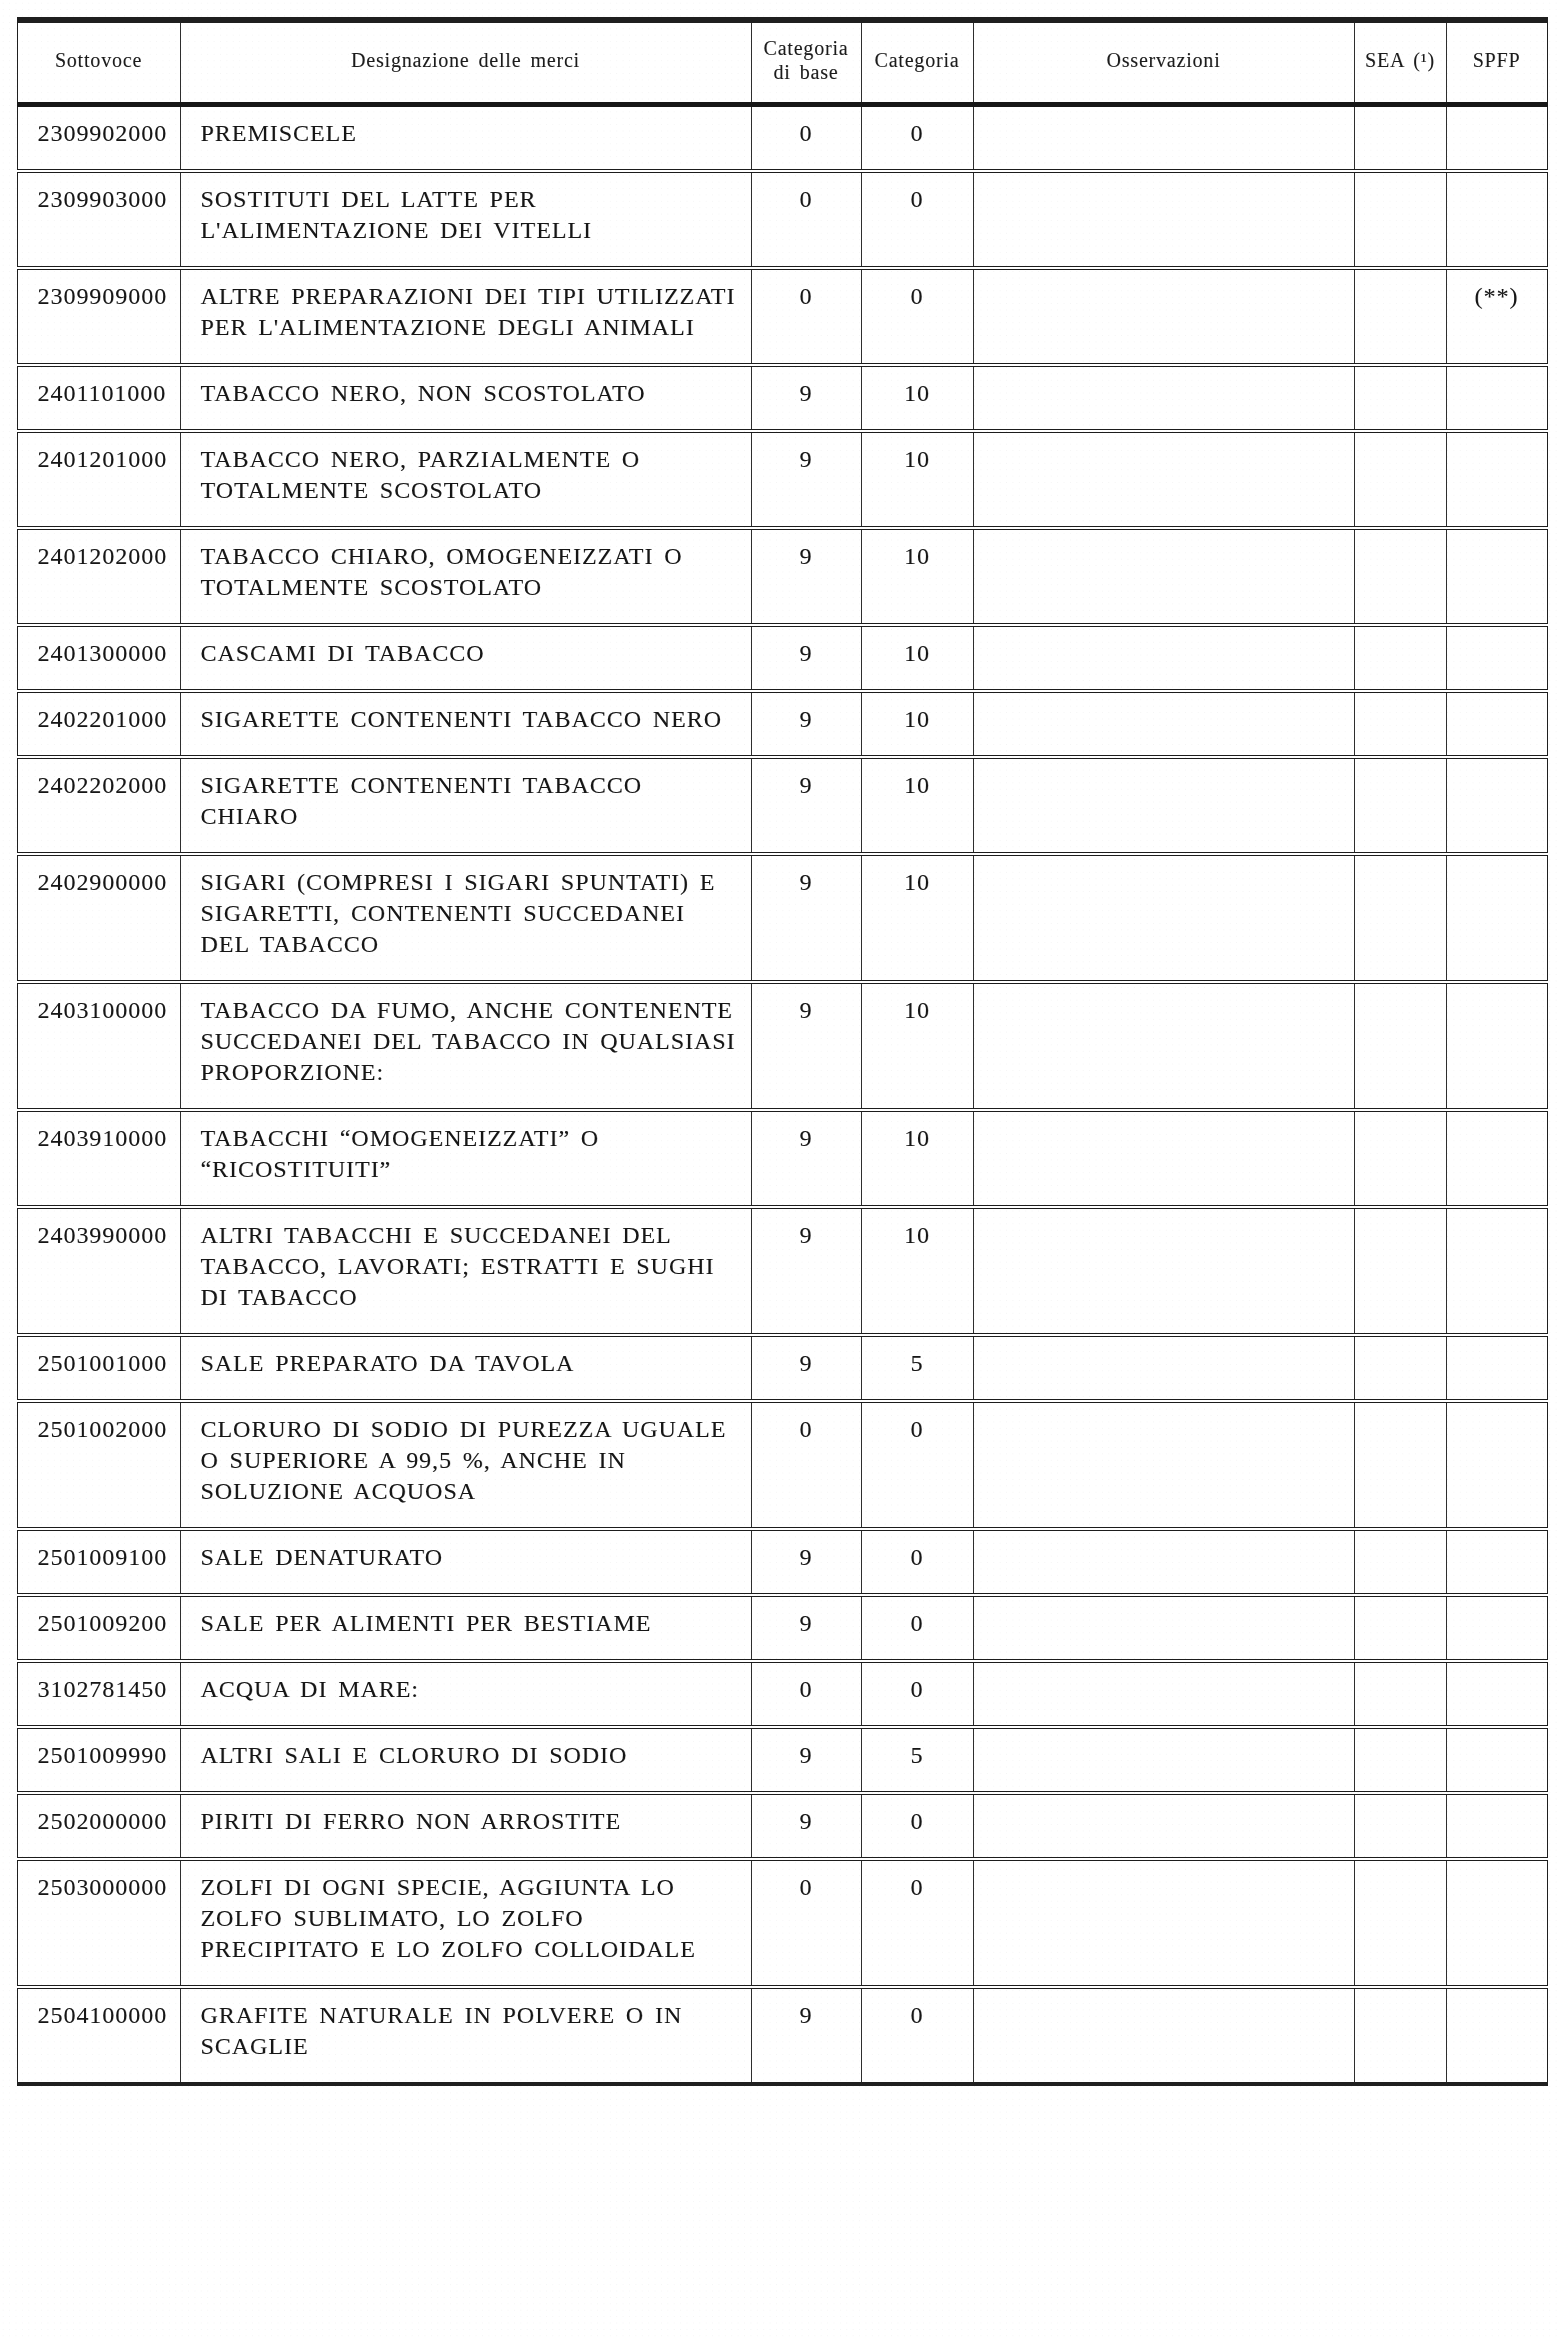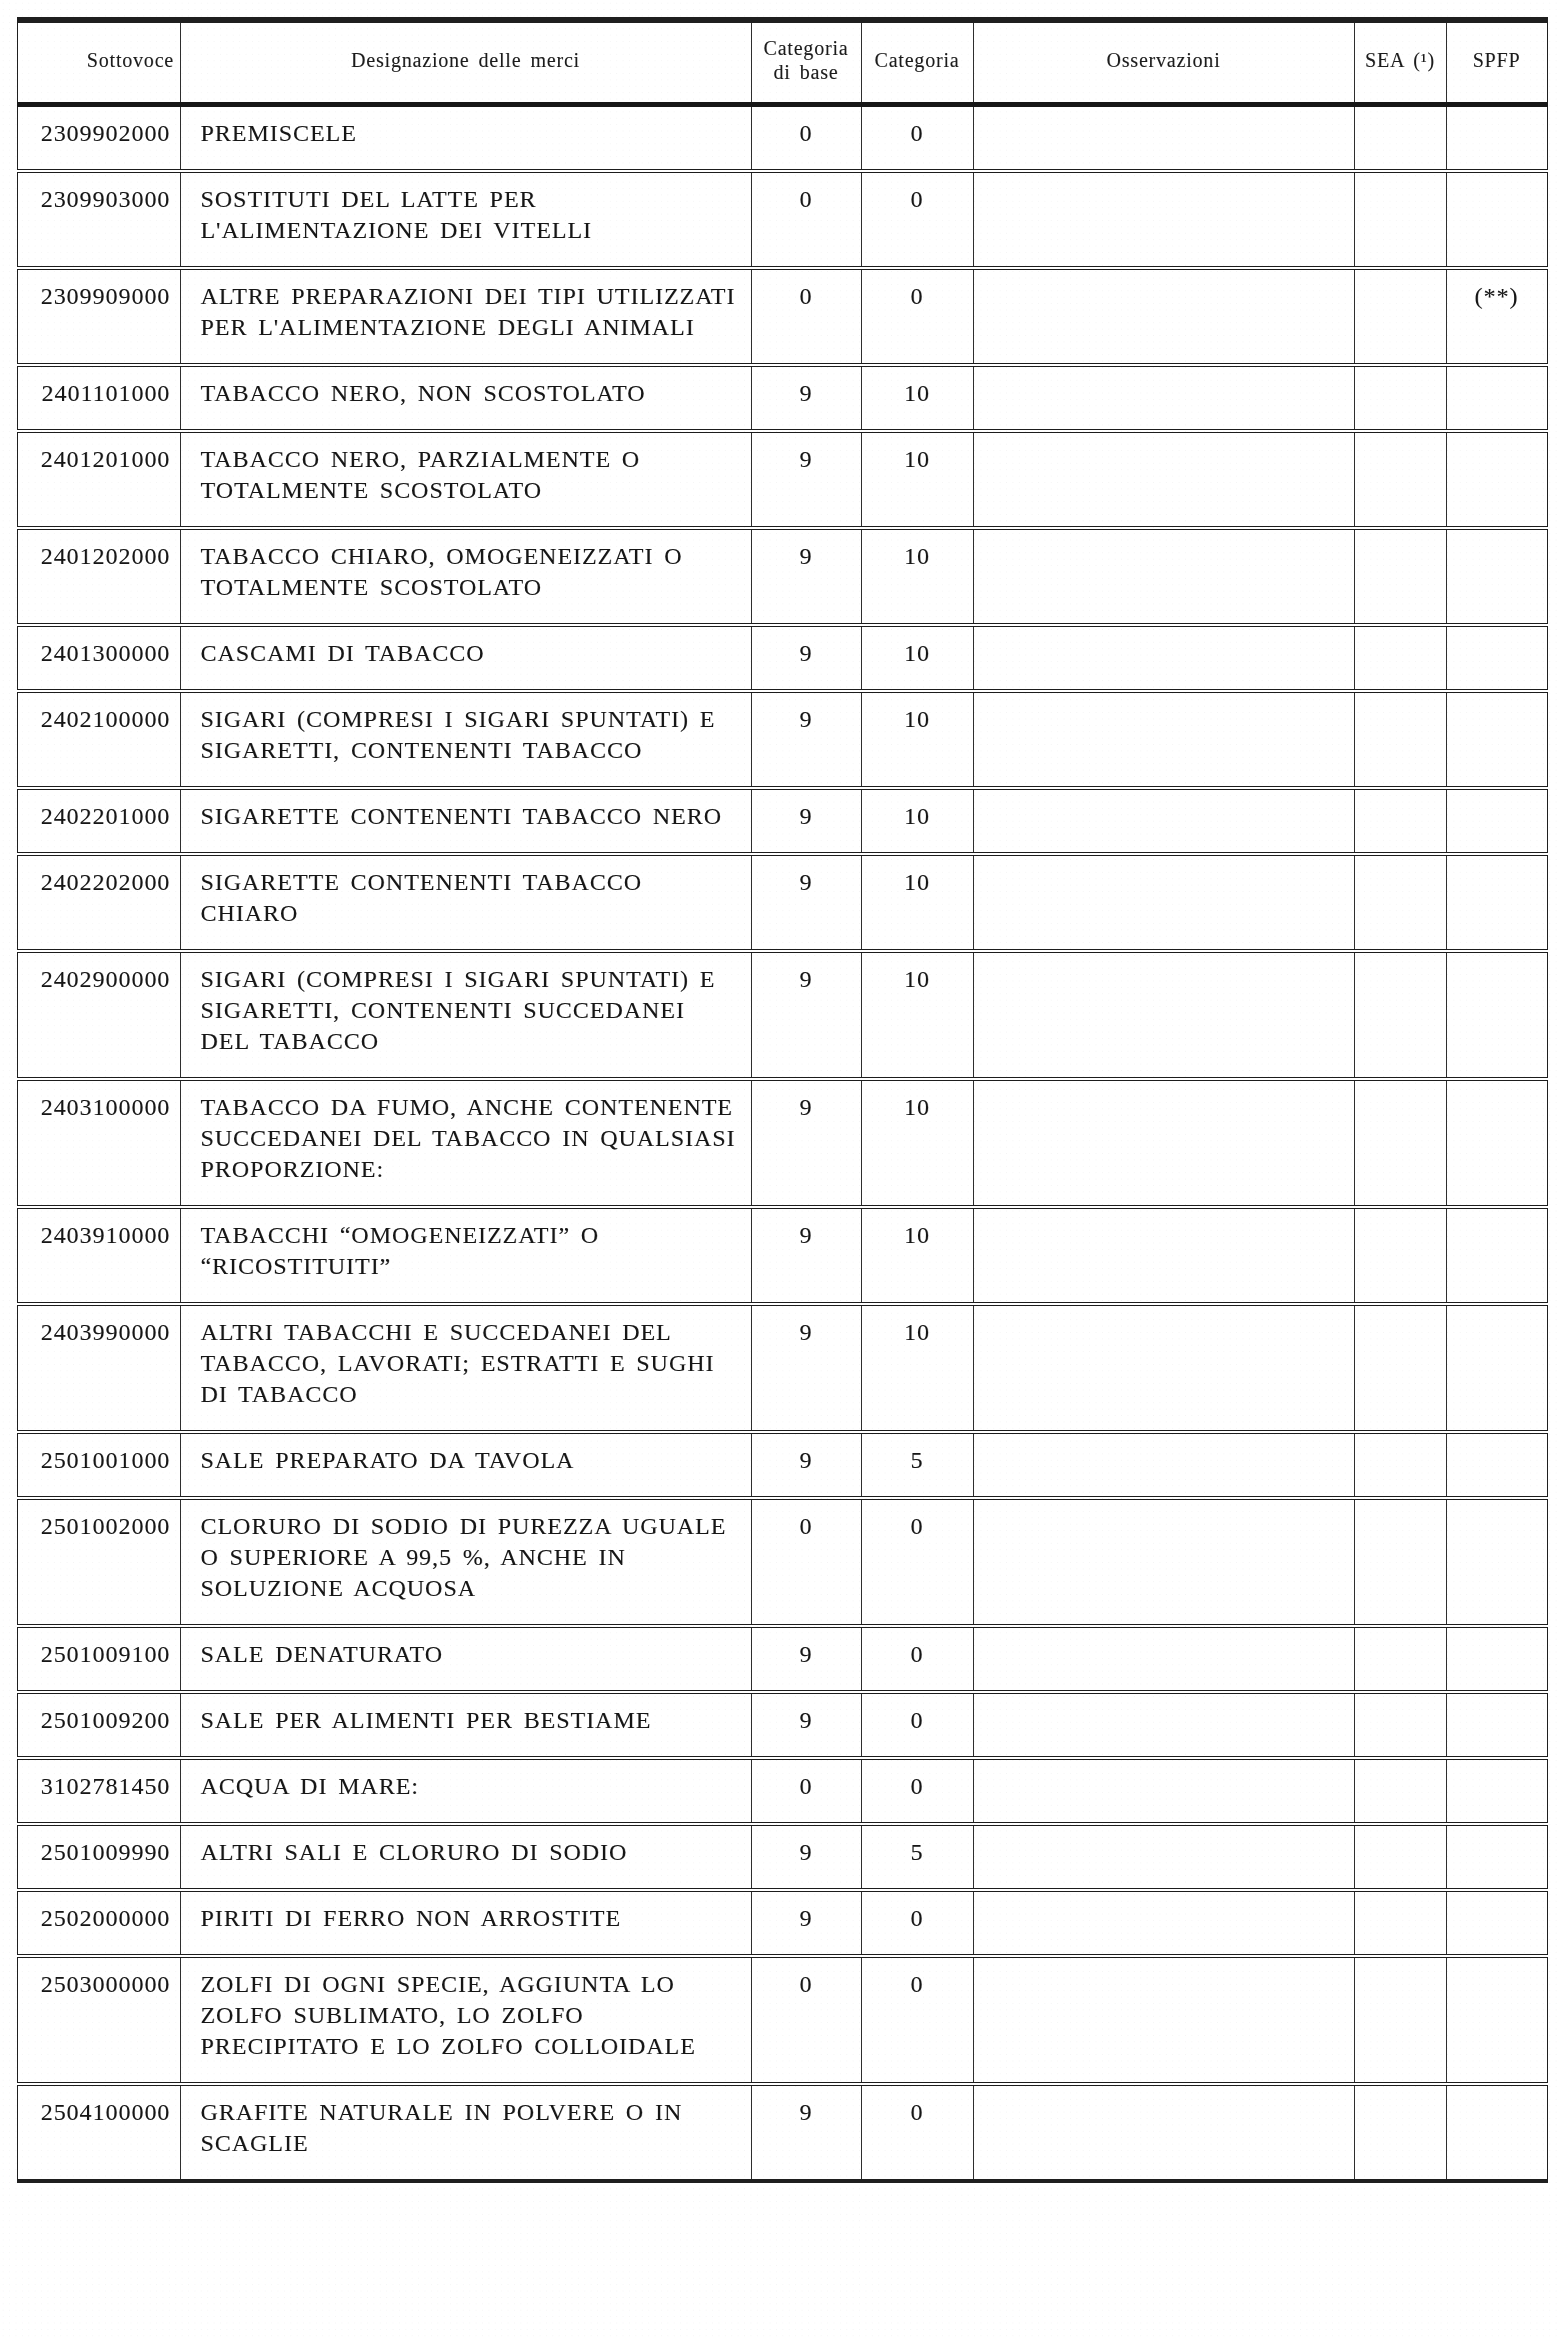--- a/index.html
+++ b/index.html
@@ -41,21 +41,21 @@
   col.c-obs  { width: 381px; }
   col.c-sea  { width: 92px; }
   col.c-spfp { width: 101px; }
 
   th, td {
     border-left: 1.8px solid #2e2e2e;
     vertical-align: top;
     letter-spacing: 0.04em;
     word-spacing: 0.16em;
   }
-  th:first-child, td:first-child { border-left: none; text-align: right; }
+  th:first-child, td:first-child { border-left: none; }
 
   thead th {
     font-weight: normal;
     font-size: 20px;
     line-height: 24px;
     text-align: center;
     vertical-align: middle;
     padding: 13px 5.5px 18.4px 5.5px;
     border-bottom: 5.5px solid #171717;
     color: #1c1c1c;
@@ -157,29 +157,20 @@
         <tr>
           <td class="cell-code">2401300000</td>
           <td class="cell-desc">CASCAMI DI TABACCO</td>
           <td class="cell-num">9</td>
           <td class="cell-num">10</td>
           <td class="cell-obs"></td>
           <td class="cell-num"></td>
           <td class="cell-num"></td>
         </tr>
         <tr>
-          <td class="cell-code">2402100000</td>
-          <td class="cell-desc">SIGARI (COMPRESI I SIGARI SPUNTATI) E SIGARETTI, CONTENENTI TABACCO</td>
-          <td class="cell-num">9</td>
-          <td class="cell-num">10</td>
-          <td class="cell-obs"></td>
-          <td class="cell-num"></td>
-          <td class="cell-num"></td>
-        </tr>
-        <tr>
           <td class="cell-code">2402201000</td>
           <td class="cell-desc">SIGARETTE CONTENENTI TABACCO NERO</td>
           <td class="cell-num">9</td>
           <td class="cell-num">10</td>
           <td class="cell-obs"></td>
           <td class="cell-num"></td>
           <td class="cell-num"></td>
         </tr>
         <tr>
           <td class="cell-code">2402202000</td>

